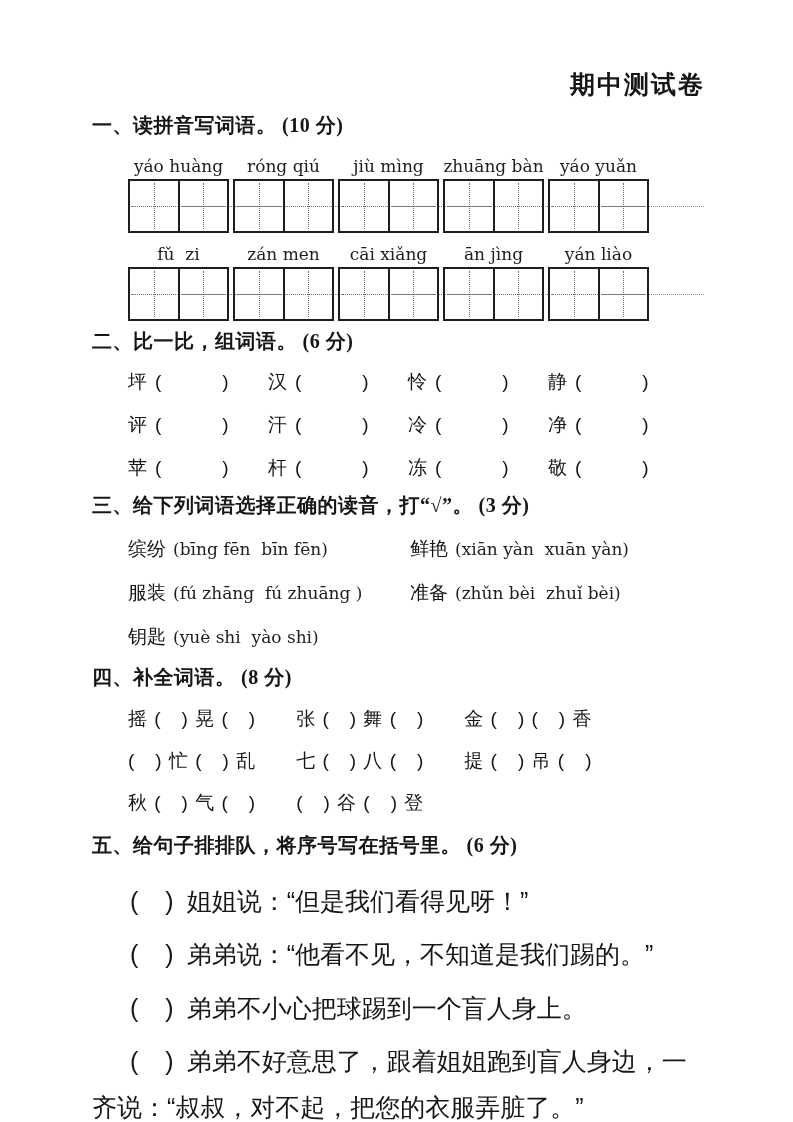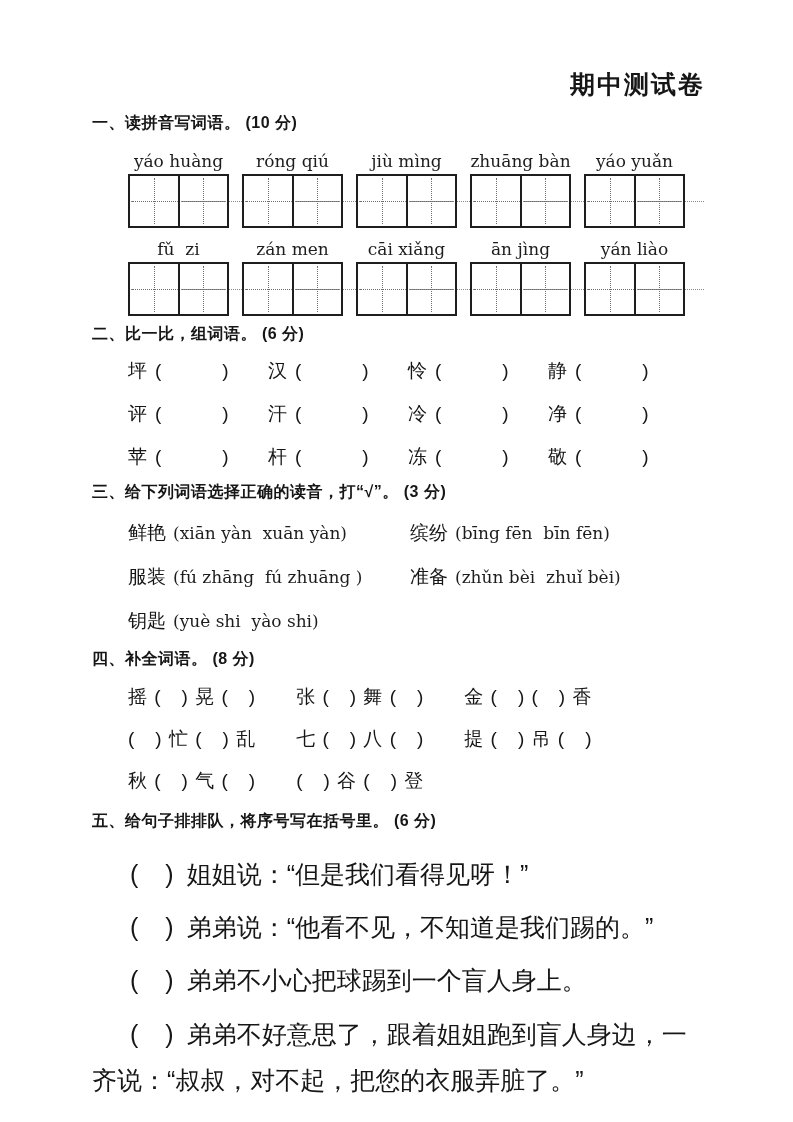--- a/index.html
+++ b/index.html
@@ -17,34 +17,35 @@
   
   .title {
     text-align: right;
     font-size: 25px;
     font-weight: bold;
     letter-spacing: 2px;
     margin-bottom: 11px;
   }
   
   .sec-heading {
-    font-size: 16px;
+    font-size: 20px;
     font-weight: bold;
     letter-spacing: 0.5px;
     line-height: 1.35;
+    font-family: Liberation Serif, serif;
   }
   .mt-s1 { margin-top: 0; }
   .mt-s2 { margin-top: 7px; }
   .mt-s3 { margin-top: 11px; }
   .mt-s4 { margin-top: 14px; }
   .mt-s5 { margin-top: 16px; }
   
   .pin-row {
     display: flex;
-    gap: 13px;
+    gap: 4px;
     margin-left: 36px;
     position: relative;
   }
   .pin-row.first { margin-top: 16px; }
   .pin-row.second { margin-top: 10px; }
   .pin-row::after { 
     content: "";
     position: absolute;
     left: 1px; right: 1px; top: 51px;
     border-top: 1px dotted #8a8a8a;
@@ -220,22 +221,22 @@
       <div class="s2-item"><span class="s2-char">苹</span><span class="blank">(　　　)</span></div>
       <div class="s2-item"><span class="s2-char">杆</span><span class="blank">(　　　)</span></div>
       <div class="s2-item"><span class="s2-char">冻</span><span class="blank">(　　　)</span></div>
       <div class="s2-item"><span class="s2-char">敬</span><span class="blank">(　　　)</span></div>
     </div>
   </section>
 
   <section>
     <h2 class="sec-heading mt-s3">三、给下列词语选择正确的读音，打“√”。 (3 分)</h2>
     <div class="s3-grid">
+      <div class="s3-item"><span class="s3-word">缤纷</span><span class="s3-opts">(bīng fēn  bīn fēn)</span></div>
       <div class="s3-item"><span class="s3-word">鲜艳</span><span class="s3-opts">(xiān yàn  xuān yàn)</span></div>
-      <div class="s3-item"><span class="s3-word">缤纷</span><span class="s3-opts">(bīng fēn  bīn fēn)</span></div>
       <div class="s3-item"><span class="s3-word">服装</span><span class="s3-opts">(fú zhāng  fú zhuāng )</span></div>
       <div class="s3-item"><span class="s3-word">准备</span><span class="s3-opts">(zhǔn bèi  zhuǐ bèi)</span></div>
       <div class="s3-item"><span class="s3-word">钥匙</span><span class="s3-opts">(yuè shi  yào shi)</span></div>
     </div>
   </section>
 
   <section>
     <h2 class="sec-heading mt-s4">四、补全词语。 (8 分)</h2>
     <div class="s4-rows">
       <div class="s4-row">

